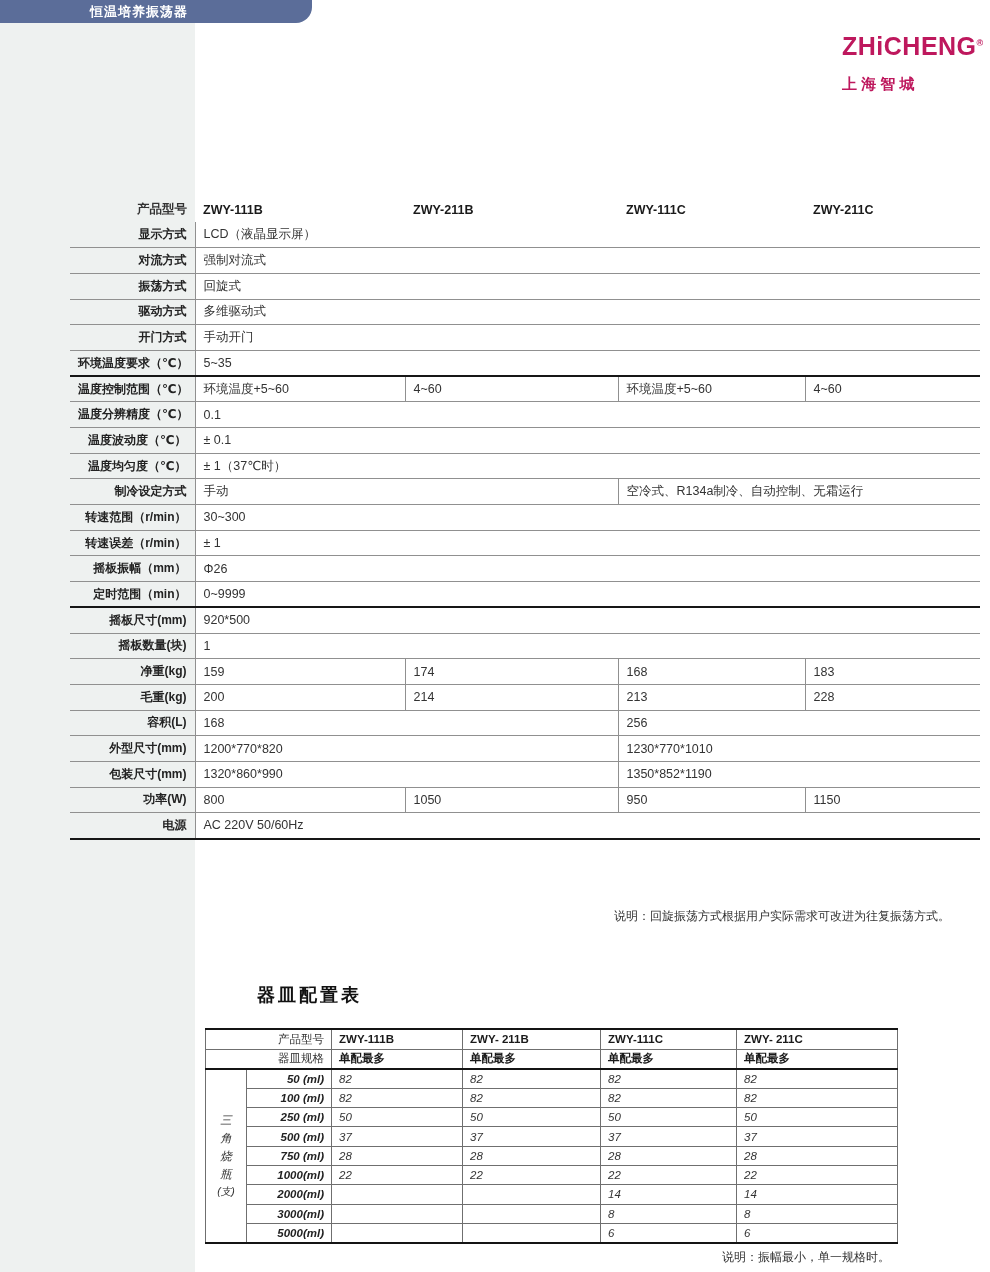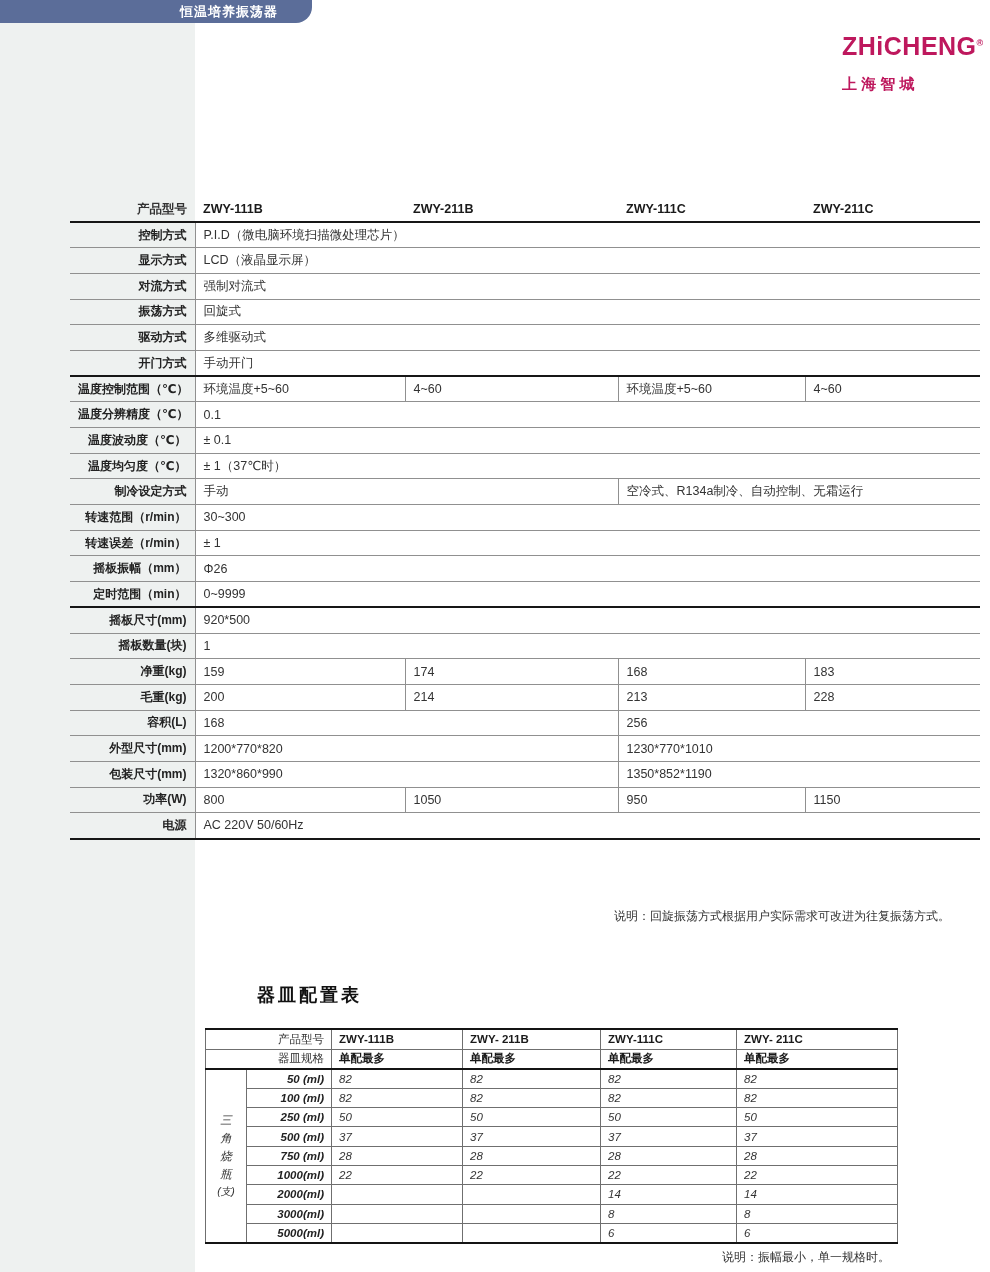--- a/index.html
+++ b/index.html
@@ -5,21 +5,21 @@
   html,body { margin:0; padding:0; }
   body {
     width:990px; height:1272px; position:relative; background:#ffffff;
     font-family:"Liberation Sans","DejaVu Sans",sans-serif; overflow:hidden;
   }
   .left-strip { position:absolute; left:0; top:23px; width:195px; height:1249px; background:#eef1f0; }
   .top-tab {
     position:absolute; left:0; top:0; width:312px; height:23px; box-sizing:border-box;
     background:#5b6d99; border-radius:0 0 16px 0;
     color:#ffffff; font-size:13px; font-weight:bold; letter-spacing:1px;
-    line-height:23px; text-align:right; padding-right:34px;
+    line-height:23px; text-align:center; padding-right:34px;
   }
   .logo { position:absolute; left:842px; top:34px; width:128px; color:#be185d;text-align:center; }
   .logo-brand { font-size:25px; font-weight:bold; letter-spacing:0.5px; line-height:1; white-space:nowrap; }
   .logo-brand .reg { font-size:9px; vertical-align:super; font-weight:bold; }
   .logo-sub { font-size:15px; font-weight:bold; margin-top:16px; display:flex; justify-content:space-between; }
 
   
   table.spec { position:absolute; left:70px; top:197px; width:910px; border-collapse:collapse; table-layout:fixed; }
   .spec th, .spec td { box-sizing:border-box; padding:0 8px; vertical-align:middle; overflow:hidden; white-space:nowrap; }
   .spec thead th { height:25px; font-size:12.5px; border:none; }
@@ -76,43 +76,43 @@
   <thead>
     <tr>
       <th class="hlbl">产品型号</th>
       <th class="hmodel">ZWY-111B</th>
       <th class="hmodel">ZWY-211B</th>
       <th class="hmodel">ZWY-111C</th>
       <th class="hmodel">ZWY-211C</th>
     </tr>
   </thead>
   <tbody id="spec-body">
-      <tr class="thick-top">
-        <td class="lbl">控制方式</td>
-        <td class="val" colspan="4">P.I.D（微电脑环境扫描微处理芯片）</td>
-      </tr>
       <tr>
         <td class="lbl">显示方式</td>
         <td class="val" colspan="4">LCD（液晶显示屏）</td>
       </tr>
       <tr>
         <td class="lbl">对流方式</td>
         <td class="val" colspan="4">强制对流式</td>
       </tr>
       <tr>
         <td class="lbl">振荡方式</td>
         <td class="val" colspan="4">回旋式</td>
       </tr>
       <tr>
         <td class="lbl">驱动方式</td>
         <td class="val" colspan="4">多维驱动式</td>
       </tr>
       <tr>
         <td class="lbl">开门方式</td>
         <td class="val" colspan="4">手动开门</td>
+      </tr>
+      <tr>
+        <td class="lbl">环境温度要求（℃）</td>
+        <td class="val" colspan="4">5~35</td>
       </tr>
       <tr class="thick-top">
         <td class="lbl">温度控制范围（℃）</td>
         <td class="val" colspan="1">环境温度+5~60</td>
         <td class="val" colspan="1">4~60</td>
         <td class="val" colspan="1">环境温度+5~60</td>
         <td class="val" colspan="1">4~60</td>
       </tr>
       <tr>
         <td class="lbl">温度分辨精度（℃）</td>

